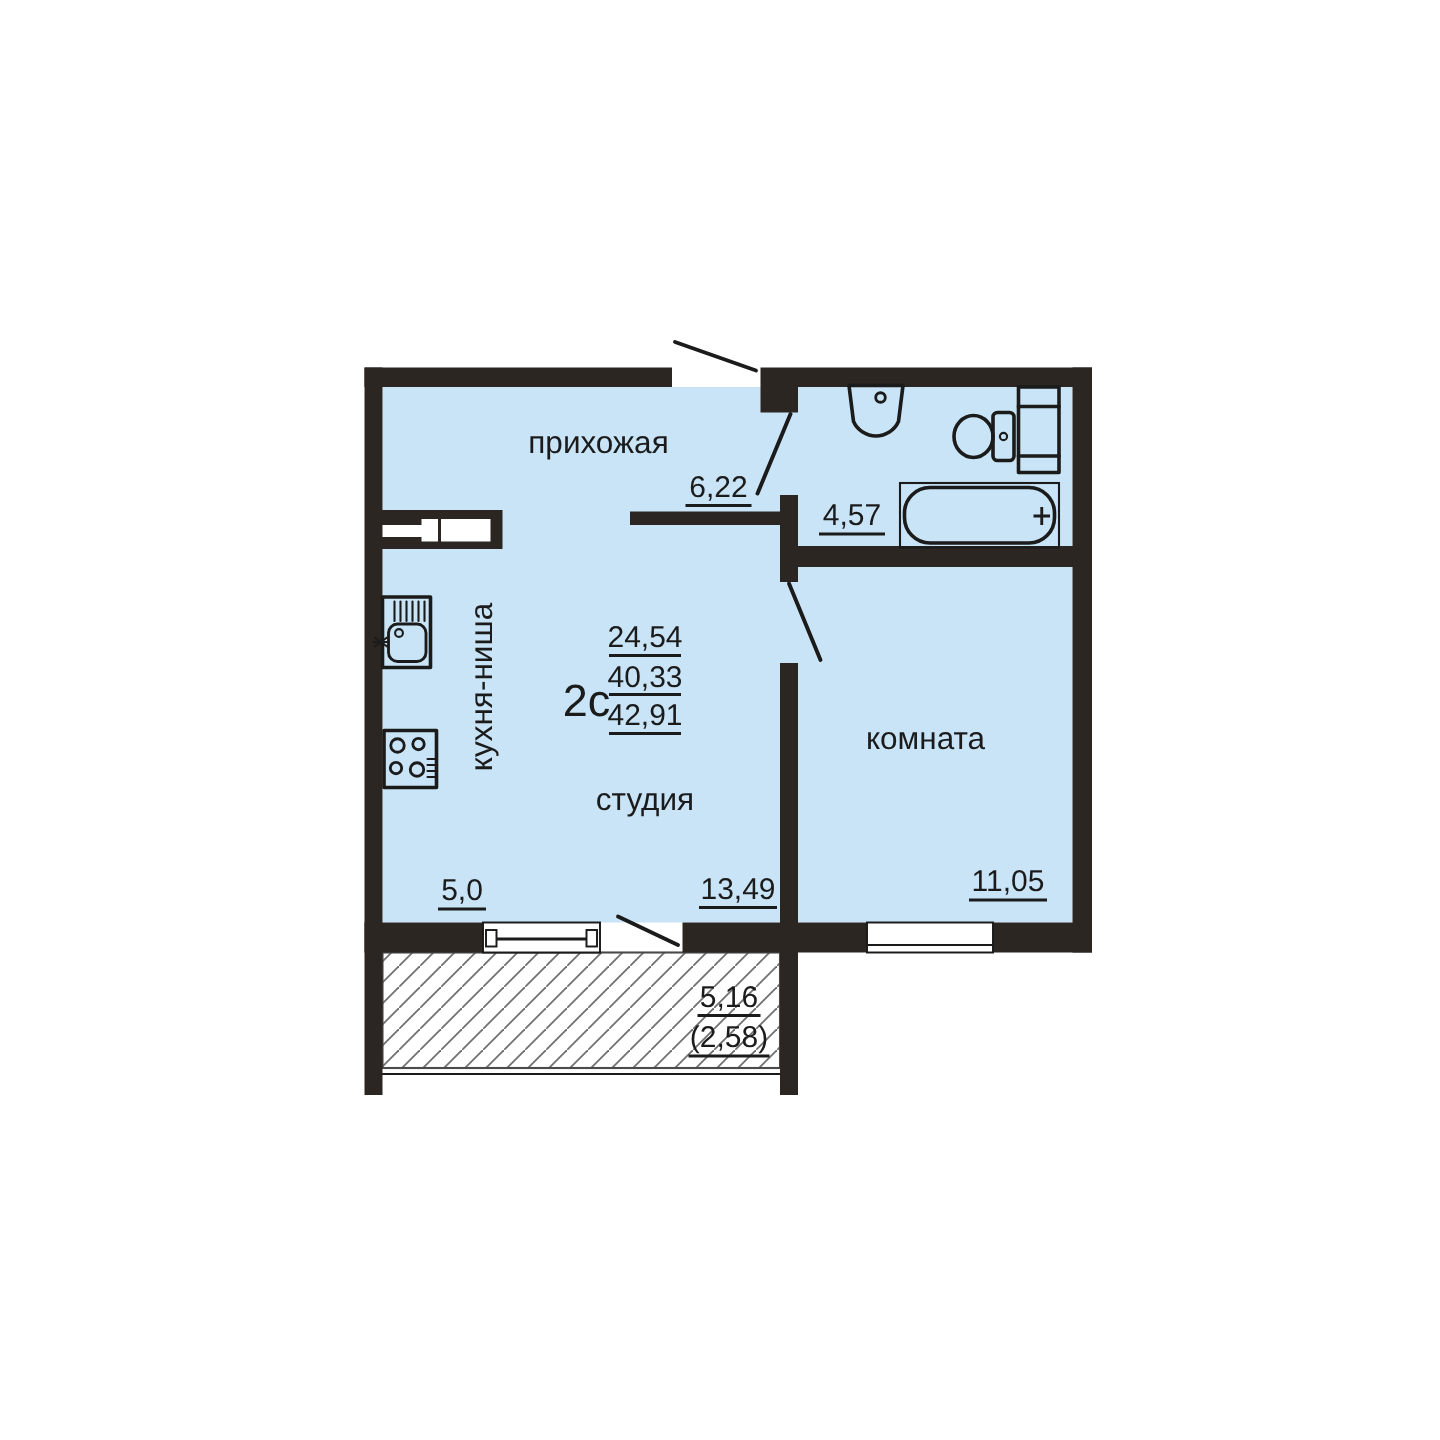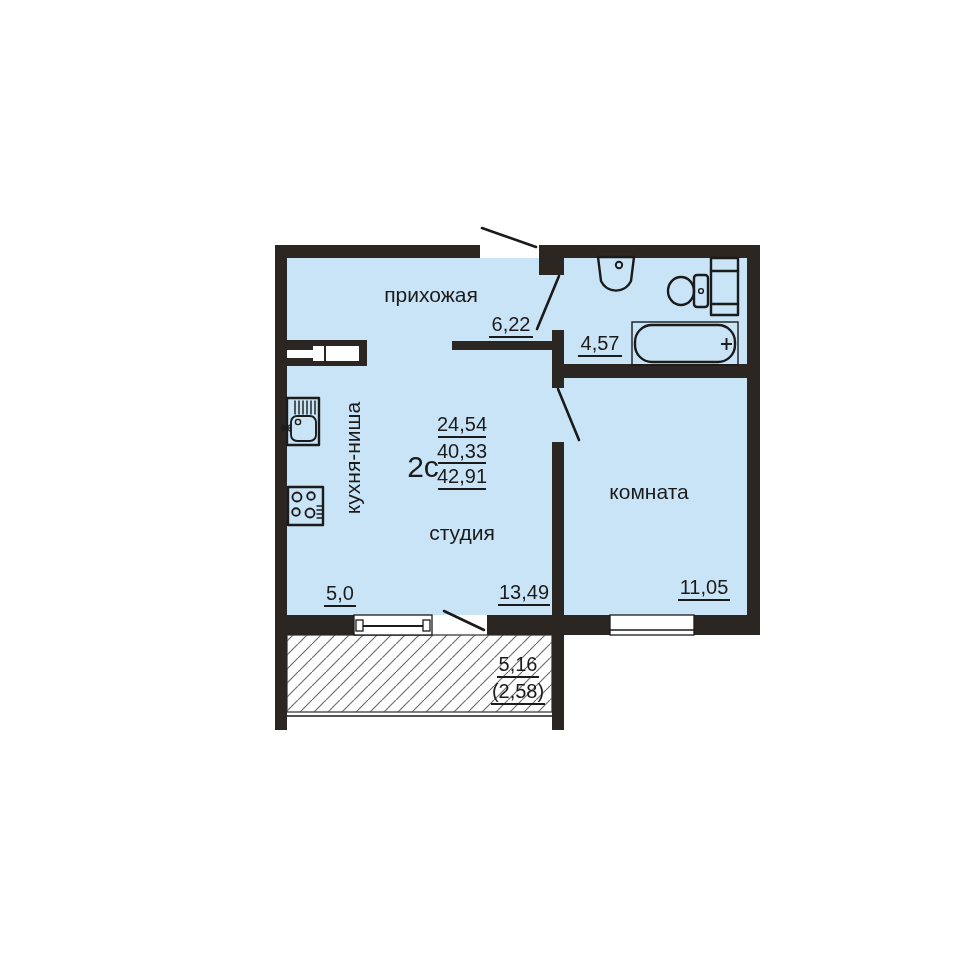--- a/index.html
+++ b/index.html
@@ -2,21 +2,21 @@
 <html style="--floor: #c9e4f6; --wall: #2c2622; --line: #1b1b1b; --background: #ffffff;"><head>
 <meta charset="utf-8">
 <style>
   :root{
     --floor:#c9e4f6;
     --wall:#2c2622;
     --line:#1b1b1b;
     --background:#ffffff;
   }
   html,body{margin:0;padding:0;background:var(--background);}
-  .stage{position:relative;width:761px;height:960px;background:var(--background);overflow:hidden;margin-left:32px;}
+  .stage{position:relative;width:761px;height:960px;background:var(--background);overflow:hidden;}
   svg{display:block;}
   svg text{
     font-family:"Liberation Sans","DejaVu Sans",sans-serif;
     fill:var(--line);
   }
   .room-name{font-size:21px;}
   .dim{font-size:20px;}
   .type-label{font-size:30px;font-weight:400;}
   .wall{fill:var(--wall);stroke:none;}
   .floor{fill:var(--floor);stroke:none;}

